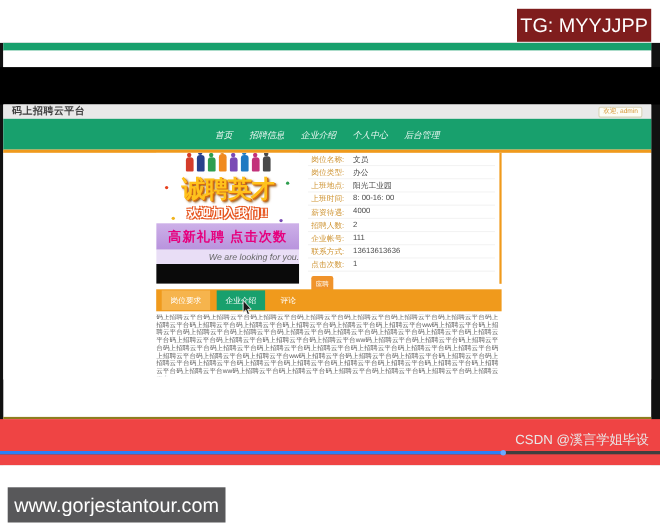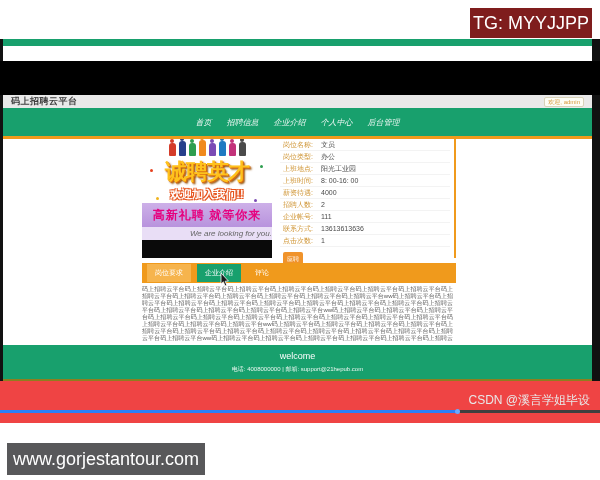--- a/index.html
+++ b/index.html
@@ -135,21 +135,21 @@
                 <div class="person" style="background:#1f7ac2;height:15px;"></div>
                 <div class="person" style="background:#c2327a;"></div>
                 <div class="person" style="background:#4a4a4a;height:14px;"></div>
               </div>
               <div class="confetti" style="left:8px;top:30px;background:#e6411e;"></div>
               <div class="confetti" style="left:118px;top:26px;background:#2e9e4f;"></div>
               <div class="confetti" style="left:14px;top:58px;background:#f0b41e;"></div>
               <div class="confetti" style="left:112px;top:60px;background:#7a4bb5;"></div>
               <div class="poster-title">诚聘英才</div>
               <div class="poster-sub">欢迎加入我们!!</div>
-              <div class="poster-band">高新礼聘 就等你来</div>
+              <div class="poster-band">高新礼聘 点击次数</div>
               <div class="poster-en">We are looking for you.</div>
               <div class="poster-black"></div>
             </div>
 
             <div class="details">
               <div class="field-row">
                 <span class="field-label">岗位名称:</span>
                 <span class="field-value">文员</span>
               </div>
               <div class="field-row">
@@ -194,24 +194,20 @@
             <span class="tab">评论</span>
             <svg class="cursor" viewBox="0 0 10 14">
               <path d="M1,0 L1,11 L3.4,8.8 L5,13 L6.8,12.2 L5.2,8.2 L8.4,8 Z" fill="#1a1a1a" stroke="#fff" stroke-width="0.8"></path>
             </svg>
           </div>
 
           <div class="intro">码上招聘云平台码上招聘云平台码上招聘云平台码上招聘云平台码上招聘云平台码上招聘云平台码上招聘云平台码上招聘云平台码上招聘云平台码上招聘云平台码上招聘云平台码上招聘云平台码上招聘云平台ww码上招聘云平台码上招聘云平台码上招聘云平台码上招聘云平台码上招聘云平台码上招聘云平台码上招聘云平台码上招聘云平台码上招聘云平台码上招聘云平台码上招聘云平台码上招聘云平台码上招聘云平台ww码上招聘云平台码上招聘云平台码上招聘云平台码上招聘云平台码上招聘云平台码上招聘云平台码上招聘云平台码上招聘云平台码上招聘云平台码上招聘云平台码上招聘云平台码上招聘云平台码上招聘云平台ww码上招聘云平台码上招聘云平台码上招聘云平台码上招聘云平台码上招聘云平台码上招聘云平台码上招聘云平台码上招聘云平台码上招聘云平台码上招聘云平台码上招聘云平台码上招聘云平台码上招聘云平台ww码上招聘云平台码上招聘云平台码上招聘云平台码上招聘云平台码上招聘云平台码上招聘云平台</div>
         </div>
       </div>
 
-      <div class="footer">
-        <div class="footer-title">welcome</div>
-        <div class="footer-contact">电话: 4008000000 | 邮箱: support@21hepub.com</div>
-      </div>
       <div class="olive-line"></div>
 
       <div class="player">
         <div class="csdn">CSDN @溪言学姐毕设</div>
         <div class="progress">
           <div class="progress-fill"></div>
           <div class="progress-dot"></div>
         </div>
       </div>
 

